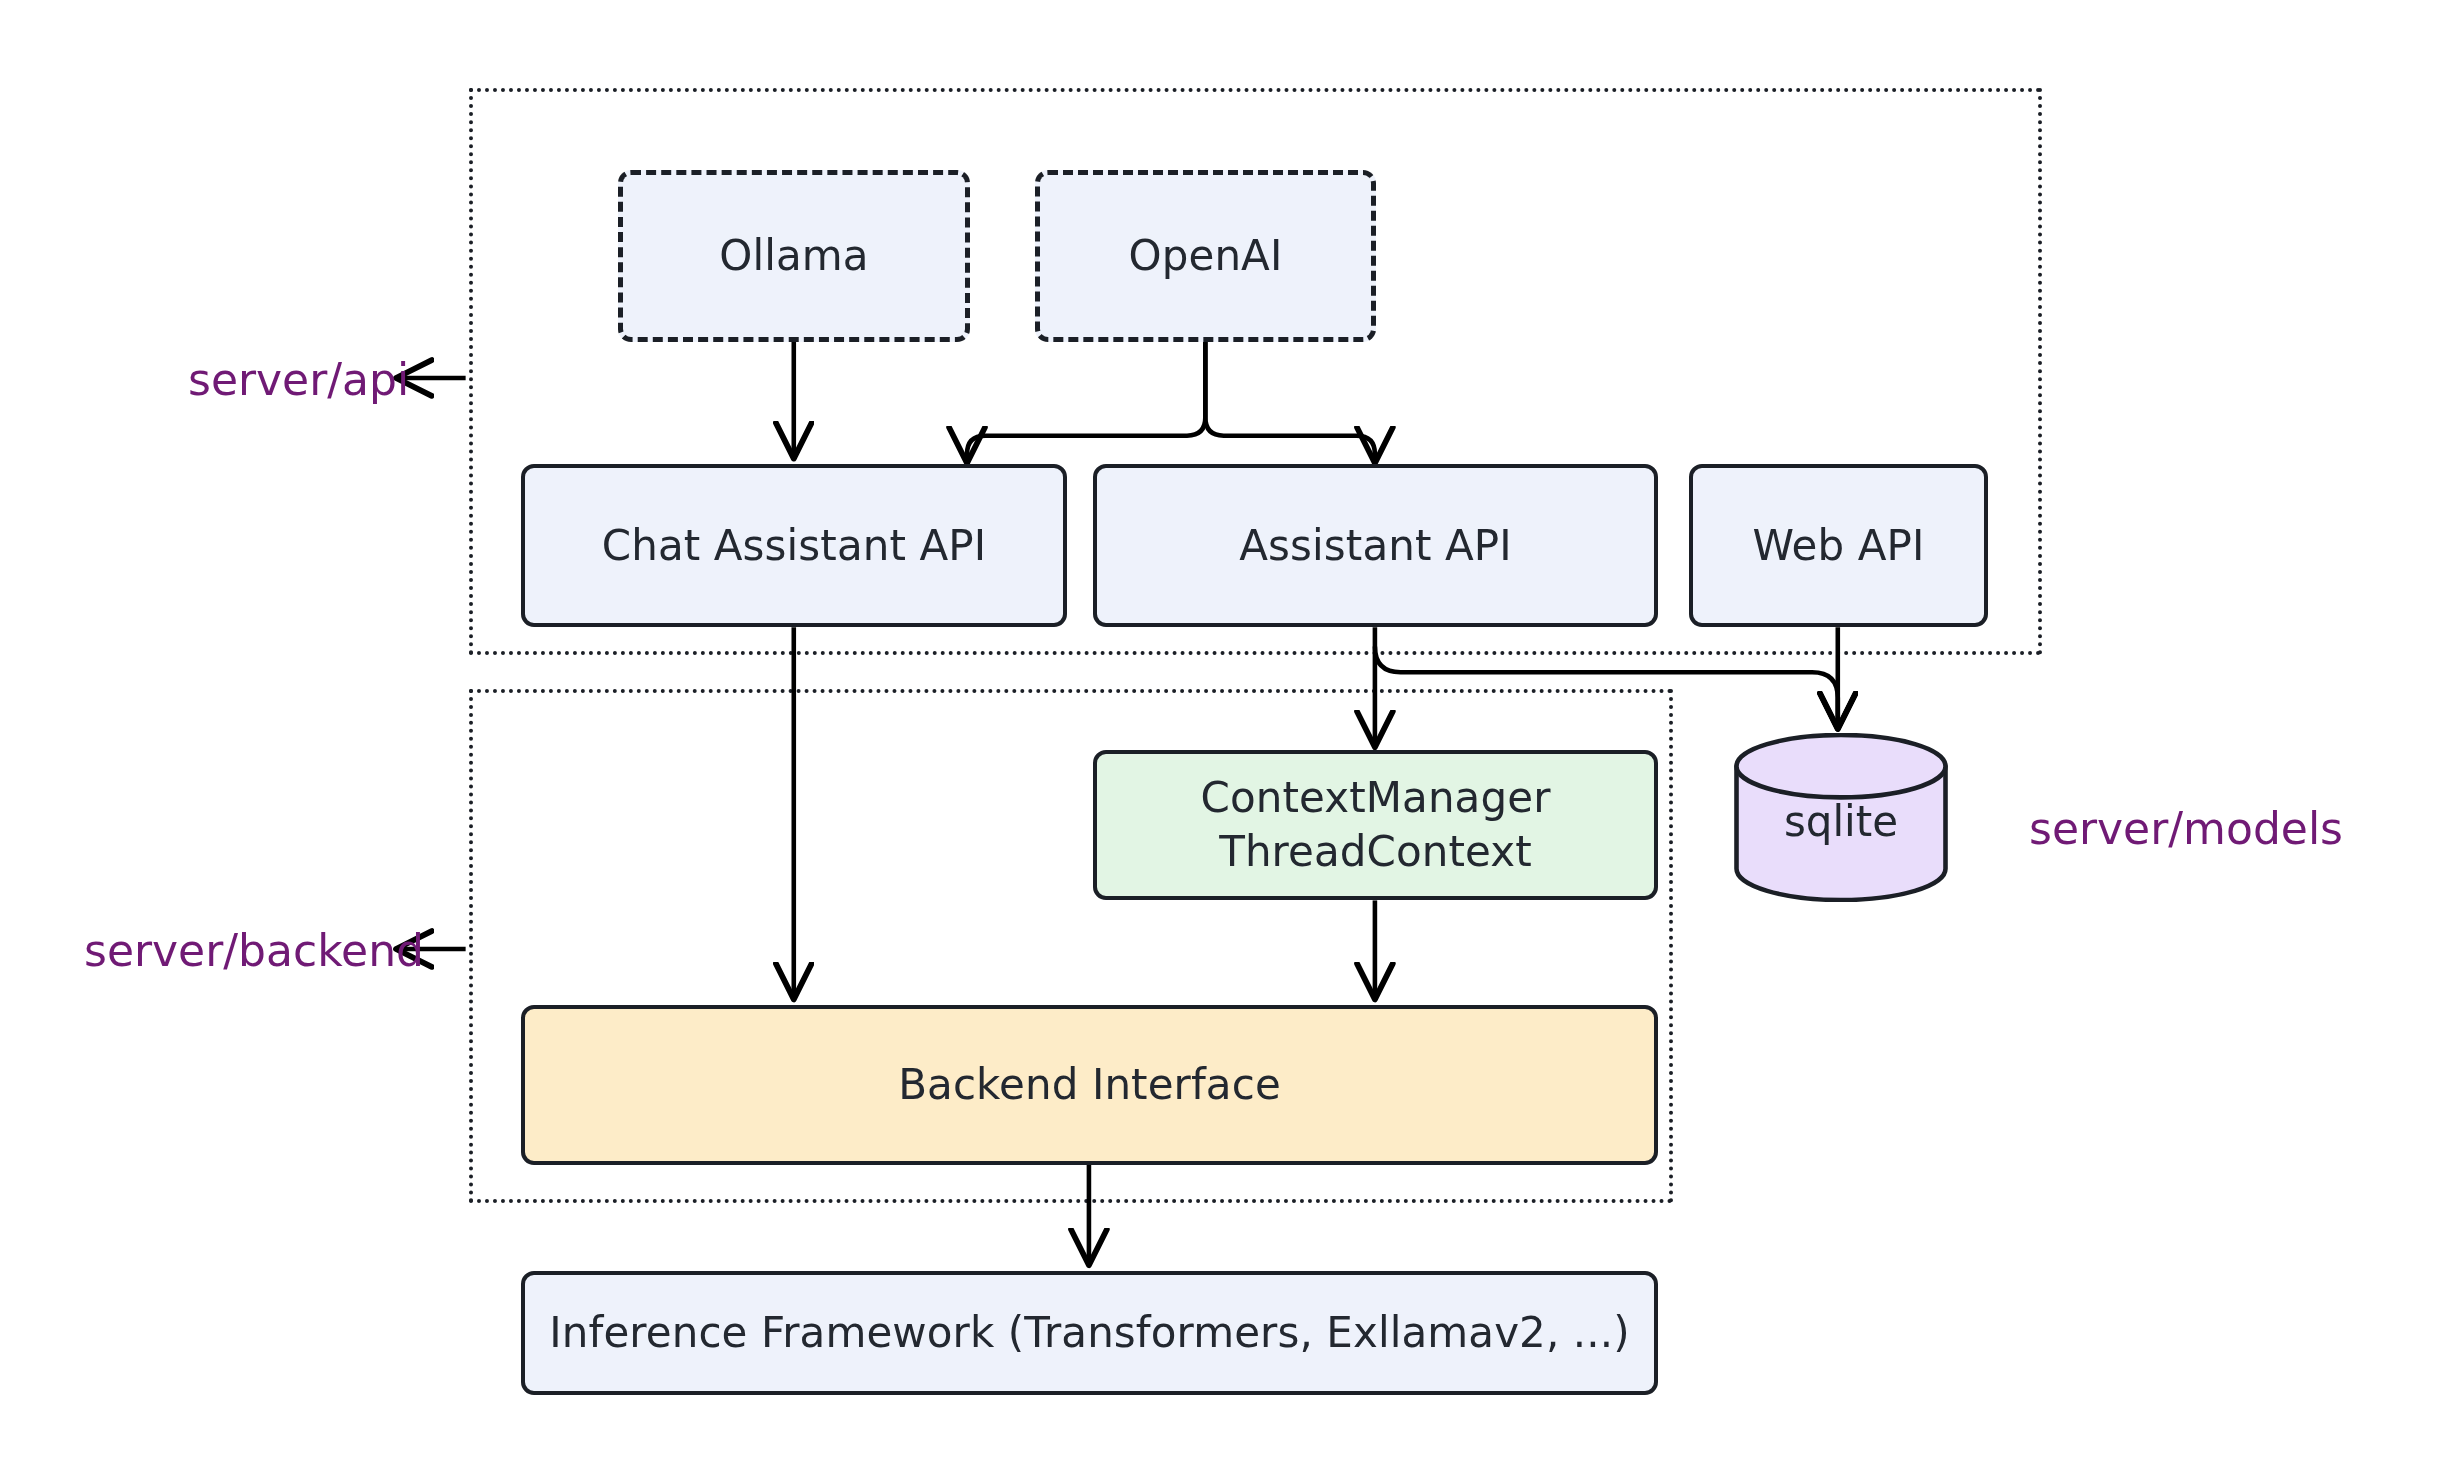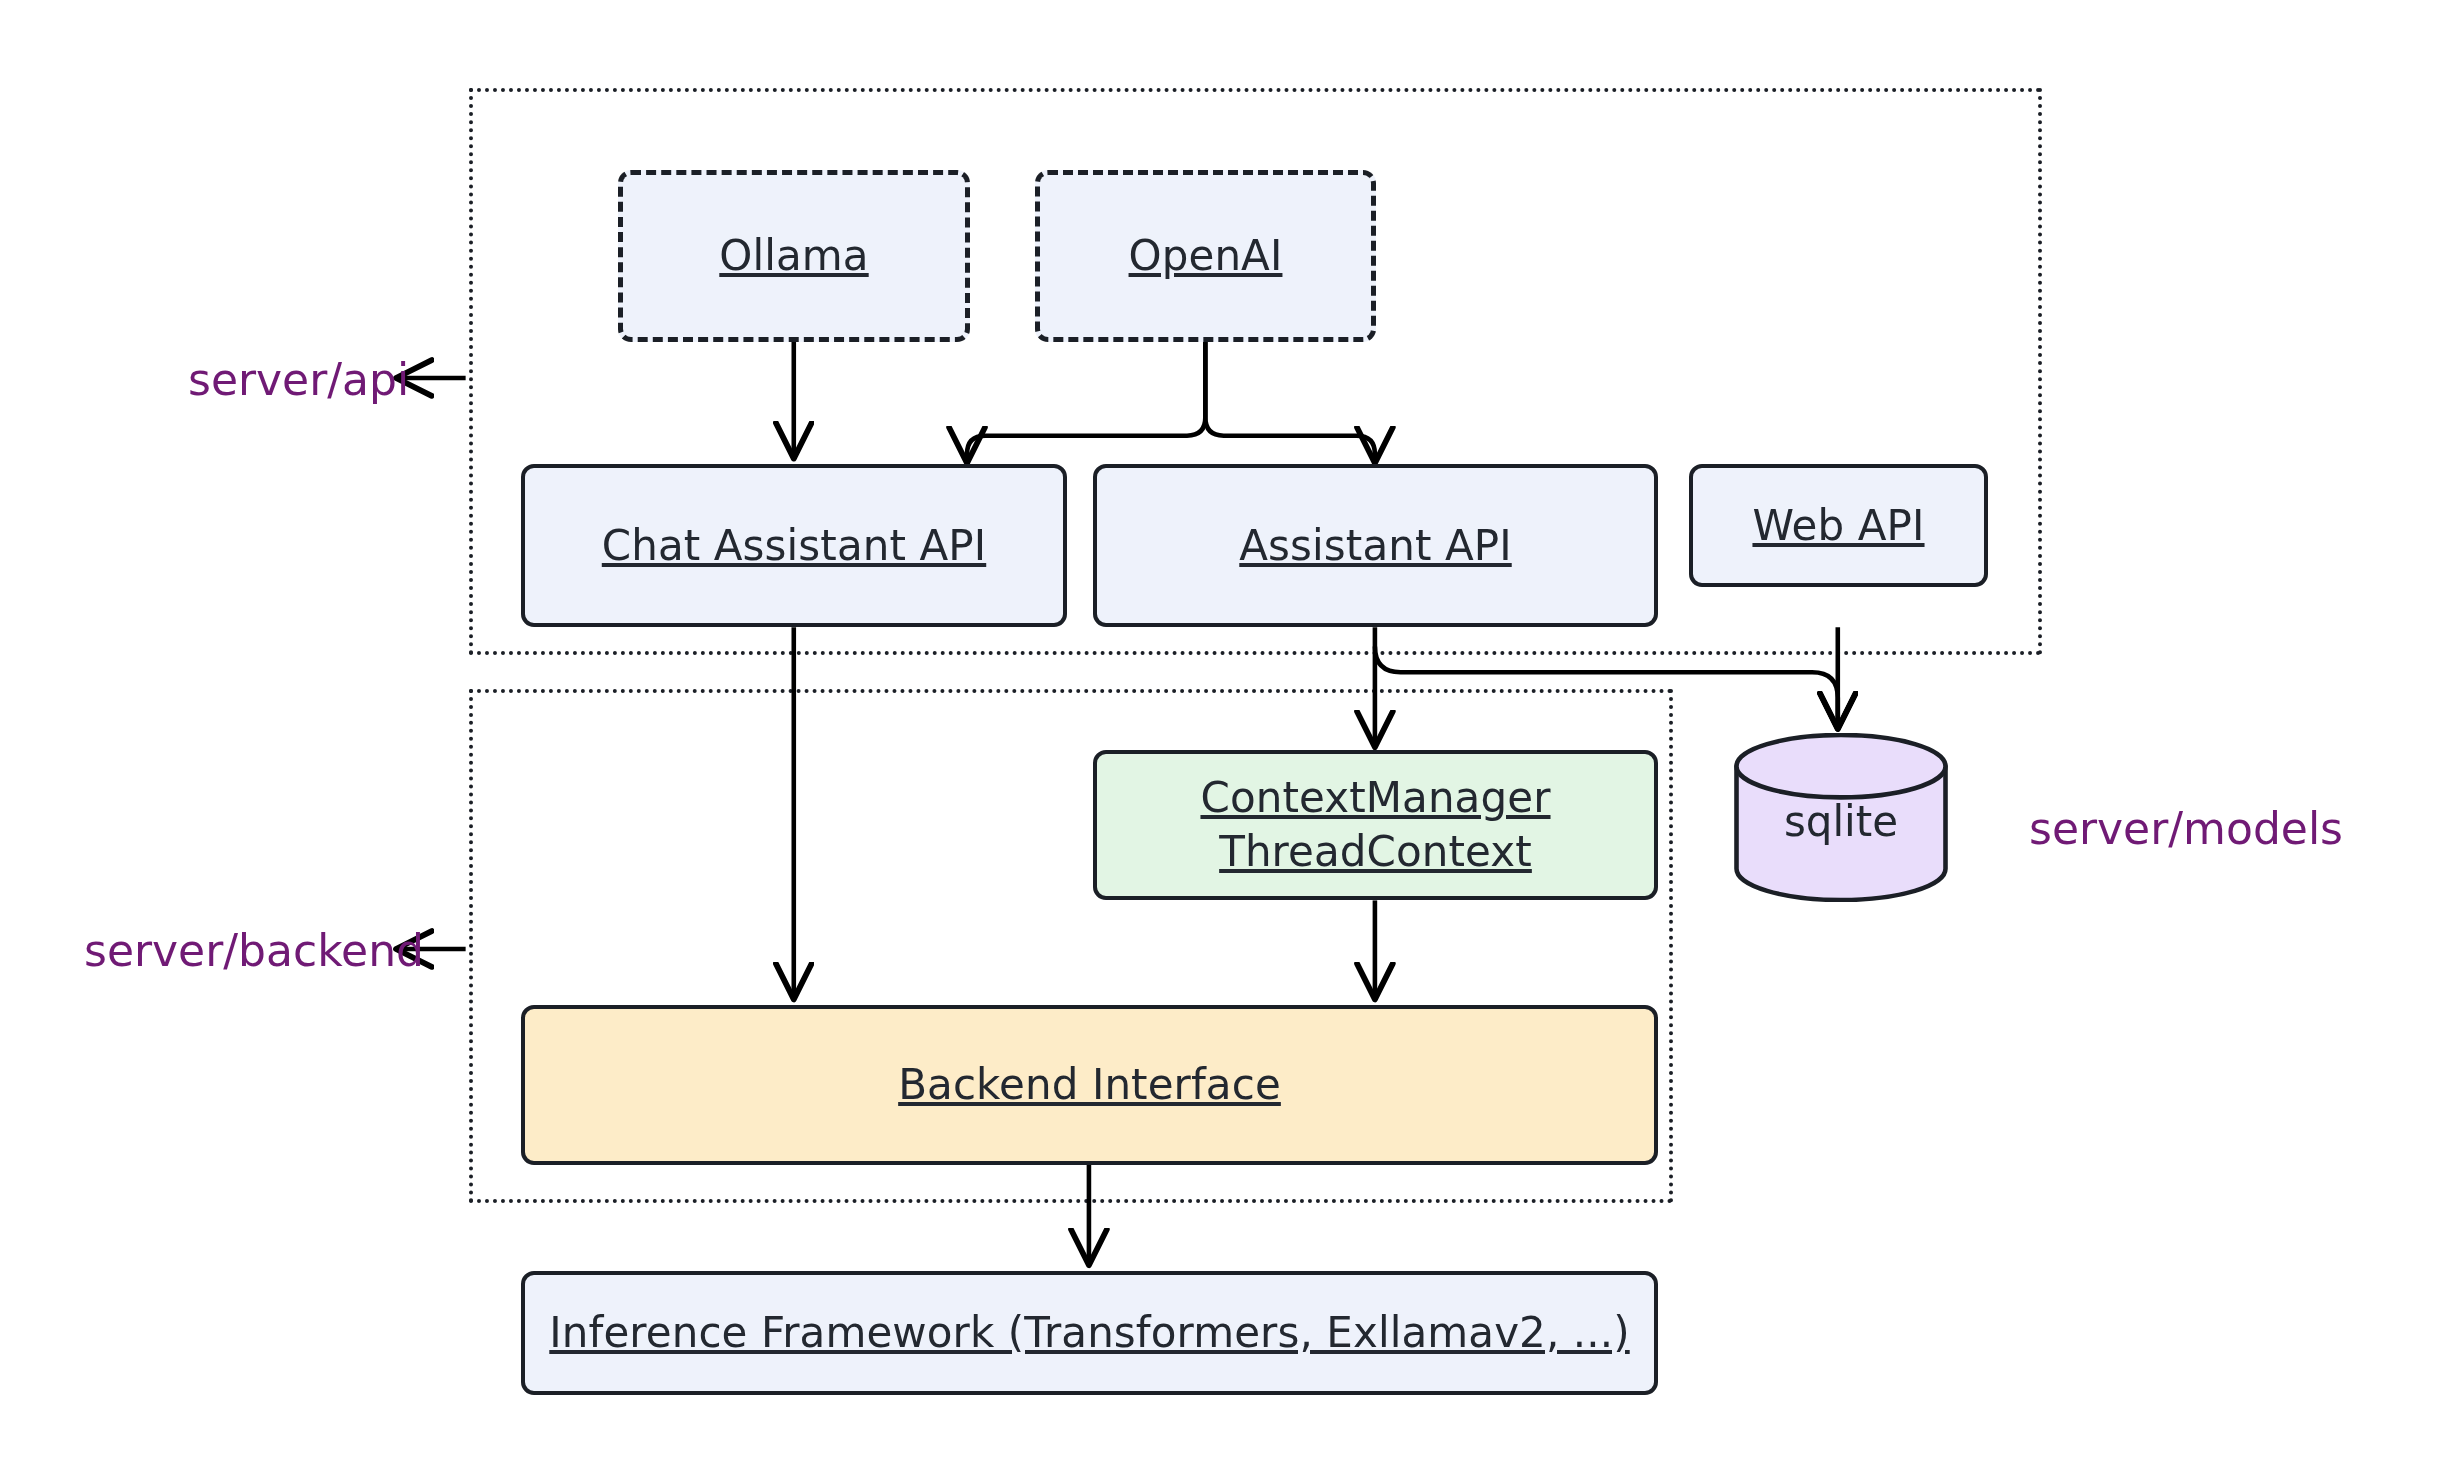--- a/index.html
+++ b/index.html
@@ -49,21 +49,20 @@
     letter-spacing: 0.1px;
   }
   .node.dashed {
     border-style: dashed;
     border-width: 5.5px;
   }
   .node .node-label {
     display: block;
     white-space: pre-line;
     padding: 0 9.2px;
-    text-decoration: underline;
   }
   
   .db-node {
     position: absolute;
     text-decoration: underline;
   }
   .db-node .db-label {
     position: absolute;
     left: 0;
     right: 0;
@@ -140,21 +139,21 @@
   </div>
 
   <div class="node" style="left:521px; top:464px; width:546px; height:163px; background:#eef2fb;">
     <span class="node-label">Chat Assistant API</span>
   </div>
 
   <div class="node" style="left:1093px; top:464px; width:565px; height:163px; background:#eef2fb;align-items:center;">
     <span class="node-label">Assistant API</span>
   </div>
 
-  <div class="node" style="left:1689px; top:464px; width:299px; height:123px; background:#eef2fb;">
+  <div class="node" style="left:1689px; top:464px; width:299px; height:163px; background:#eef2fb;">
     <span class="node-label">Web API</span>
   </div>
 
   <div class="node" style="left:1093px; top:750px; width:565px; height:150px; background:#e2f5e4;">
     <span class="node-label">ContextManager
 ThreadContext</span>
   </div>
 
   <div class="db-node" style="left:1731px; top:733px; width:220px; height:169px;">
     <svg width="220" height="169" viewBox="0 0 240 184">

